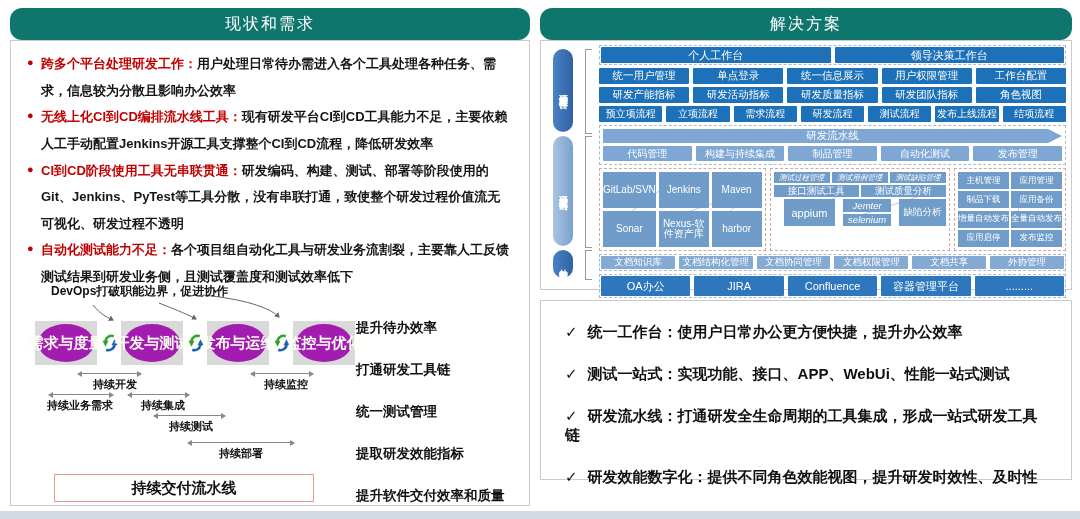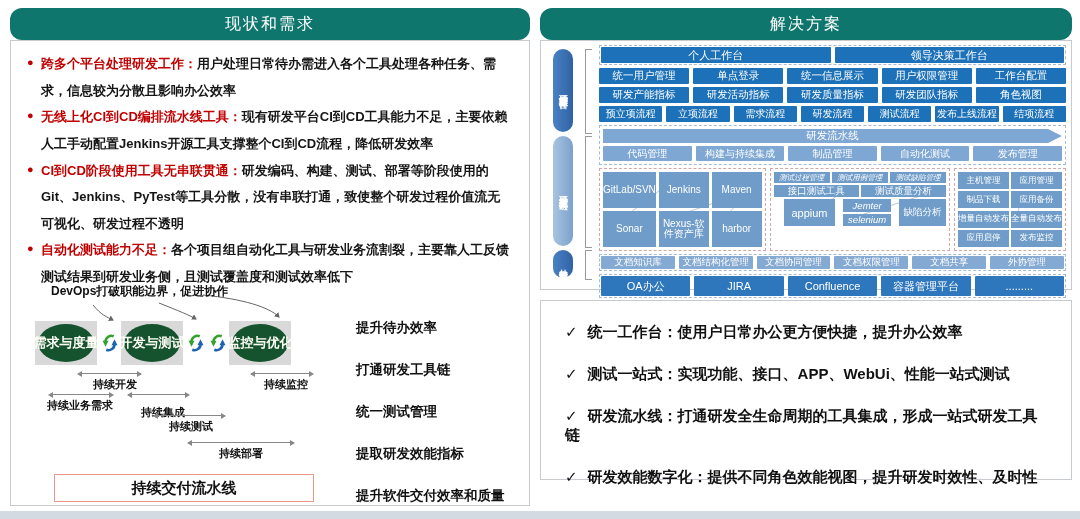--- a/index.html
+++ b/index.html
@@ -19,23 +19,23 @@
       line-height:2.05;color:#111;}
   .bullet .pfx{position:absolute;left:0;top:0;color:#c00000;font-size:11px;}
   .bullet .head{color:#c00000;}
   .bullet .body{color:#151515;}
 
   #devops-zone{position:absolute;left:10px;top:238px;right:6px;bottom:4px;}
   #devops-annotation{position:absolute;left:30px;top:4px;font-size:12px;font-weight:bold;color:#111;}
   #stage-row{position:absolute;left:14px;top:42px;display:flex;align-items:center;}
   .stage{width:62px;height:44px;background:#d9d9d9;display:flex;align-items:center;
       justify-content:center;margin-right:2px;}
-  .stage .ell{width:56px;height:38px;background:#14532d;border-radius:50%;
+  .stage .ell{width:56px;height:38px;background:#a21caf;border-radius:50%;
       display:flex;align-items:center;justify-content:center;color:#fdfdf5;
-      font-size:13px;font-weight:bold;white-space:nowrap;}
+      font-size:15px;font-weight:bold;white-space:nowrap;}
   .cycle{width:18px;height:28px;margin:0 2px;flex:none;}
   .darrow{position:absolute;height:0;border-top:1px solid #888;}
   .darrow::before,.darrow::after{content:"";position:absolute;top:-3.5px;width:0;height:0;
       border-top:3px solid transparent;border-bottom:3px solid transparent;}
   .darrow::before{left:-1px;border-right:5px solid #888;}
   .darrow::after{right:-1px;border-left:5px solid #888;}
   .dlabel{position:absolute;font-size:11px;font-weight:bold;color:#111;white-space:nowrap;}
   #cd-box{position:absolute;left:33px;top:195px;width:258px;height:26px;
       border:1px solid #e8998a;background:#fff;display:flex;align-items:center;
       justify-content:center;font-size:15px;font-weight:bold;color:#111;}
@@ -138,39 +138,42 @@
         </svg>
         <div class="stage">
             <div class="ell">开发与测试</div>
           </div>
         <svg class="cycle" viewBox="0 0 24 30">
           <path d="M17 6 A 8 8 0 0 0 6 14" stroke="#35a02f" stroke-width="3.4" fill="none"></path>
           <polygon points="2,12 10,12 6,20" fill="#35a02f"></polygon>
           <path d="M7 24 A 8 8 0 0 0 18 16" stroke="#1f63ae" stroke-width="3.4" fill="none"></path>
           <polygon points="22,18 14,18 18,10" fill="#1f63ae"></polygon>
         </svg>
+        <div class="stage">
+            <div class="ell">发布与运维</div>
+          </div>
         <svg class="cycle" viewBox="0 0 24 30">
           <path d="M17 6 A 8 8 0 0 0 6 14" stroke="#35a02f" stroke-width="3.4" fill="none"></path>
           <polygon points="2,12 10,12 6,20" fill="#35a02f"></polygon>
           <path d="M7 24 A 8 8 0 0 0 18 16" stroke="#1f63ae" stroke-width="3.4" fill="none"></path>
           <polygon points="22,18 14,18 18,10" fill="#1f63ae"></polygon>
         </svg>
         <div class="stage">
             <div class="ell">监控与优化</div>
           </div>
       </div>
 
       <div class="darrow" style="left:57px;top:94px;width:63px;"></div>
       <div class="dlabel" style="left:72px;top:98px;">持续开发</div>
       <div class="darrow" style="left:230px;top:94px;width:62px;"></div>
       <div class="dlabel" style="left:243px;top:98px;">持续监控</div>
       <div class="darrow" style="left:28px;top:115px;width:64px;"></div>
       <div class="dlabel" style="left:26px;top:119px;">持续业务需求</div>
       <div class="darrow" style="left:107px;top:115px;width:61px;"></div>
-      <div class="dlabel" style="left:120px;top:126px;">持续集成</div>
+      <div class="dlabel" style="left:120px;top:119px;">持续集成</div>
       <div class="darrow" style="left:133px;top:136px;width:71px;"></div>
       <div class="dlabel" style="left:148px;top:140px;">持续测试</div>
       <div class="darrow" style="left:167px;top:163px;width:106px;"></div>
       <div class="dlabel" style="left:198px;top:167px;">持续部署</div>
 
       <div id="cd-box">持续交付流水线</div>
 
       <div id="goals">
           <div>提升待办效率</div>
           <div>打通研发工具链</div>

